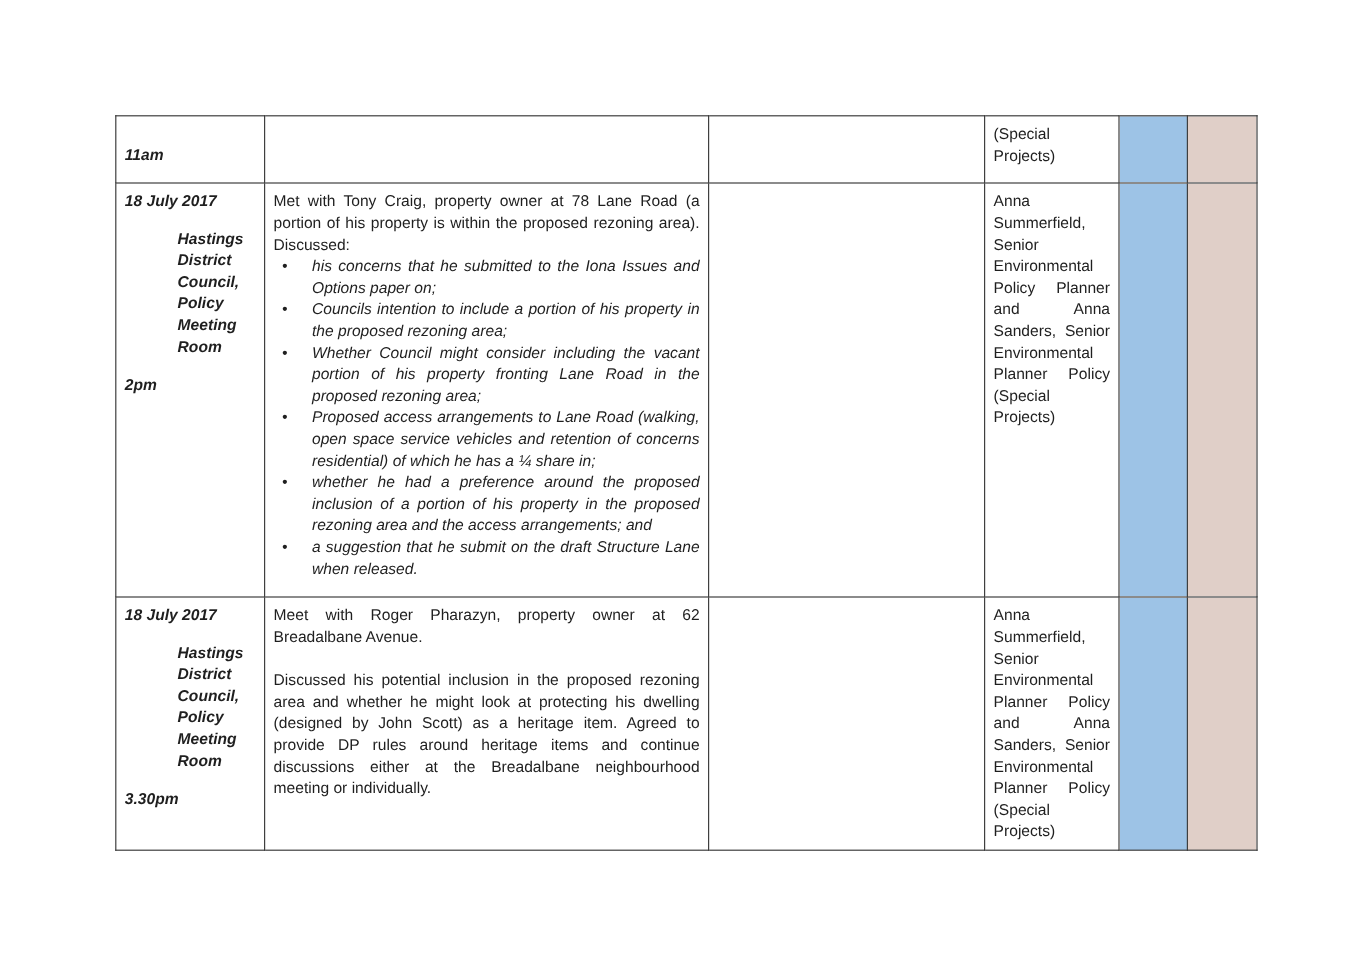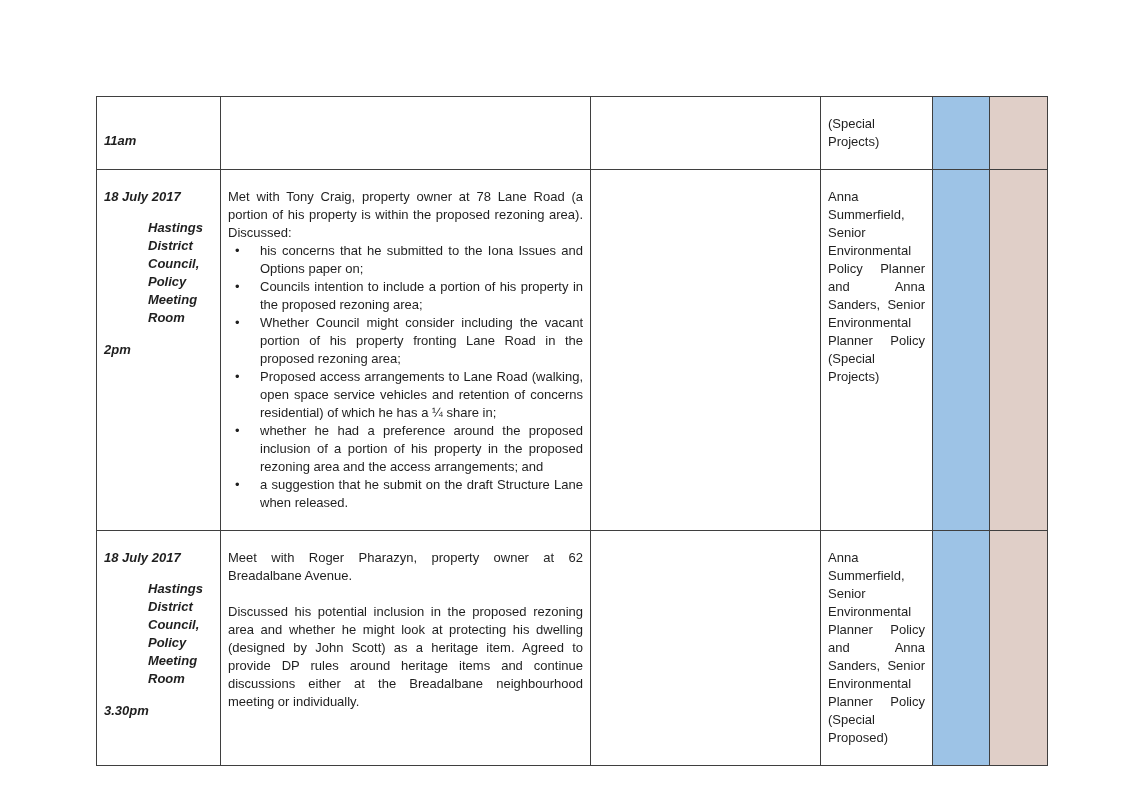--- a/index.html
+++ b/index.html
@@ -18,21 +18,21 @@
   table.meeting-table {
     position: absolute;
     left: 96px; top: 96px;
     width: 951px;
     border-collapse: collapse;
     table-layout: fixed;
   }
   td {
     border: 1px solid #3f3f3f;
     vertical-align: top;
-    padding: 18px 7px;
+    padding: 6px 7px;
     font-size: 13px;
     line-height: 18px;
     overflow: hidden;
   }
   tr.row-cont  { height: 56px; }
   tr.row-tony  { height: 345px; }
   tr.row-roger { height: 200px; }
 
   .c-when { text-align: justify; font-style: italic; }
   .c-when p { font-weight: bold; text-align: justify; }
@@ -46,20 +46,21 @@
   .p-gap-above { margin-top: 18px; }
 
   ul.discussion-points {
     list-style: none;
     margin: 0; padding: 0;
   }
   ul.discussion-points li {
     position: relative;
     padding-left: 32px;
     text-align: justify;
+    font-style: italic;
   }
   ul.discussion-points li::before {
     content: "\2022";
     position: absolute;
     left: 7px; top: 0;
     font-size: 13px;
   }
 
   .c-att { text-align: justify; }
   .c-att p { text-align: justify; }
@@ -124,20 +125,20 @@
         <p class="p-date">18 July 2017</p>
         <p class="p-venue">Hastings District Council, Policy Meeting Room</p>
         <p class="p-time">3.30pm</p>
       </td>
       <td class="c-desc">
         <p>Meet with Roger Pharazyn, property owner at 62 Breadalbane Avenue.</p>
         <p class="p-gap-above">Discussed his potential inclusion in the proposed rezoning area and whether he might look at protecting his dwelling (designed by John Scott) as a heritage item.  Agreed to provide DP rules around heritage items and continue discussions either at the Breadalbane neighbourhood meeting or individually.</p>
       </td>
       <td class="c-notes"></td>
       <td class="c-att">
-        <p>Anna Summerfield, Senior Environmental Planner Policy and Anna Sanders, Senior Environmental Planner Policy (Special Proposed)</p>
+        <p>Anna Summerfield, Senior Environmental Planner Policy and Anna Sanders, Senior Environmental Planner Policy (Special Projects)</p>
       </td>
       <td class="c-status" style="background-color: rgb(157, 195, 230);"></td>
       <td class="c-status" style="background-color: rgb(224, 207, 200);"></td>
     </tr>
   </tbody>
     </table>
 </div>
 
 </body></html>

